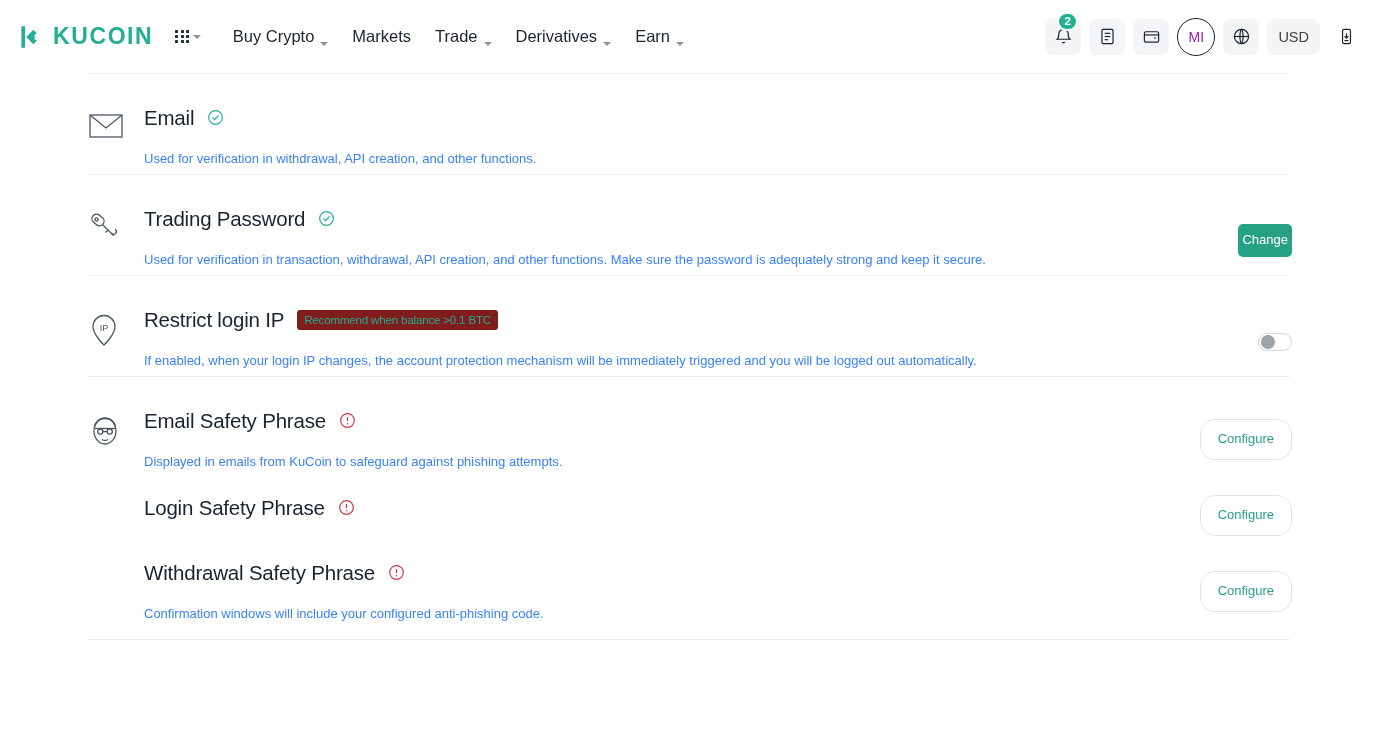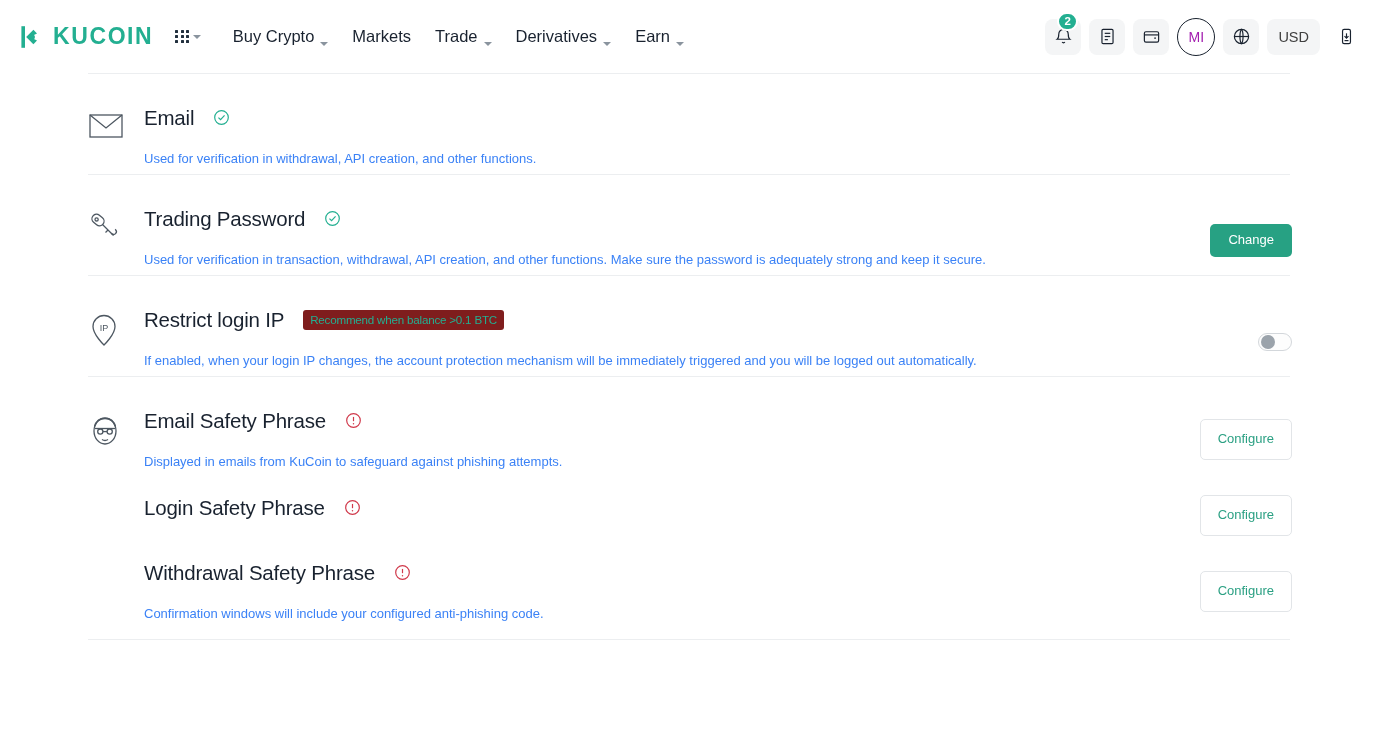--- a/index.html
+++ b/index.html
@@ -87,43 +87,43 @@
   .row-icon {
     width:56px; flex:0 0 56px;
     display:flex; justify-content:flex-start; padding-top:5px;
   }
   .row-body { flex:1; padding-right:24px; }
   .row-action {
     flex:0 0 auto; display:flex; align-items:center;
     align-self:center; padding-right:4px;
   }
   .row-title {
-    display:flex; align-items:center; gap:19px;
+    display:flex; align-items:center; gap:13px;
     font-size:20.5px; font-weight:500; letter-spacing:-0.2px;
     color:#19222f; line-height:1.25;
   }
   .row-desc {
     margin-top:18px;
     font-size:13px; color:#3b82f6; line-height:1.5;
   }
   .tag {
     font-size:11.6px; color:#23af91; font-weight:500;
     background:#7f1d1d; border-radius:3px;
     padding:4px 7px; line-height:1; white-space:nowrap;
   }
 
   .btn-primary {
     background:#27a183; color:#fff;
     border:none; border-radius:5px;
     font-size:13px; font-family:inherit;
-    padding:9px 18px; cursor:pointer; line-height:1.15;
+    padding:9px 4px; cursor:pointer; line-height:1.15;
   }
   .btn-outline {
     background:#fff; color:#2ba083;
-    border:1px solid #e2e5e8; border-radius:5px;
+    border:1px solid #e2e5e8; border-radius:15px;
     font-size:13px; font-family:inherit;
     padding:12px 17px; cursor:pointer; line-height:1.15;
   }
 
   .toggle {
     width:34px; height:18px; border-radius:9px;
     background:#fdfdfd; border:1px solid #d3d7db;
     position:relative; cursor:pointer;
   }
   .toggle .knob {

